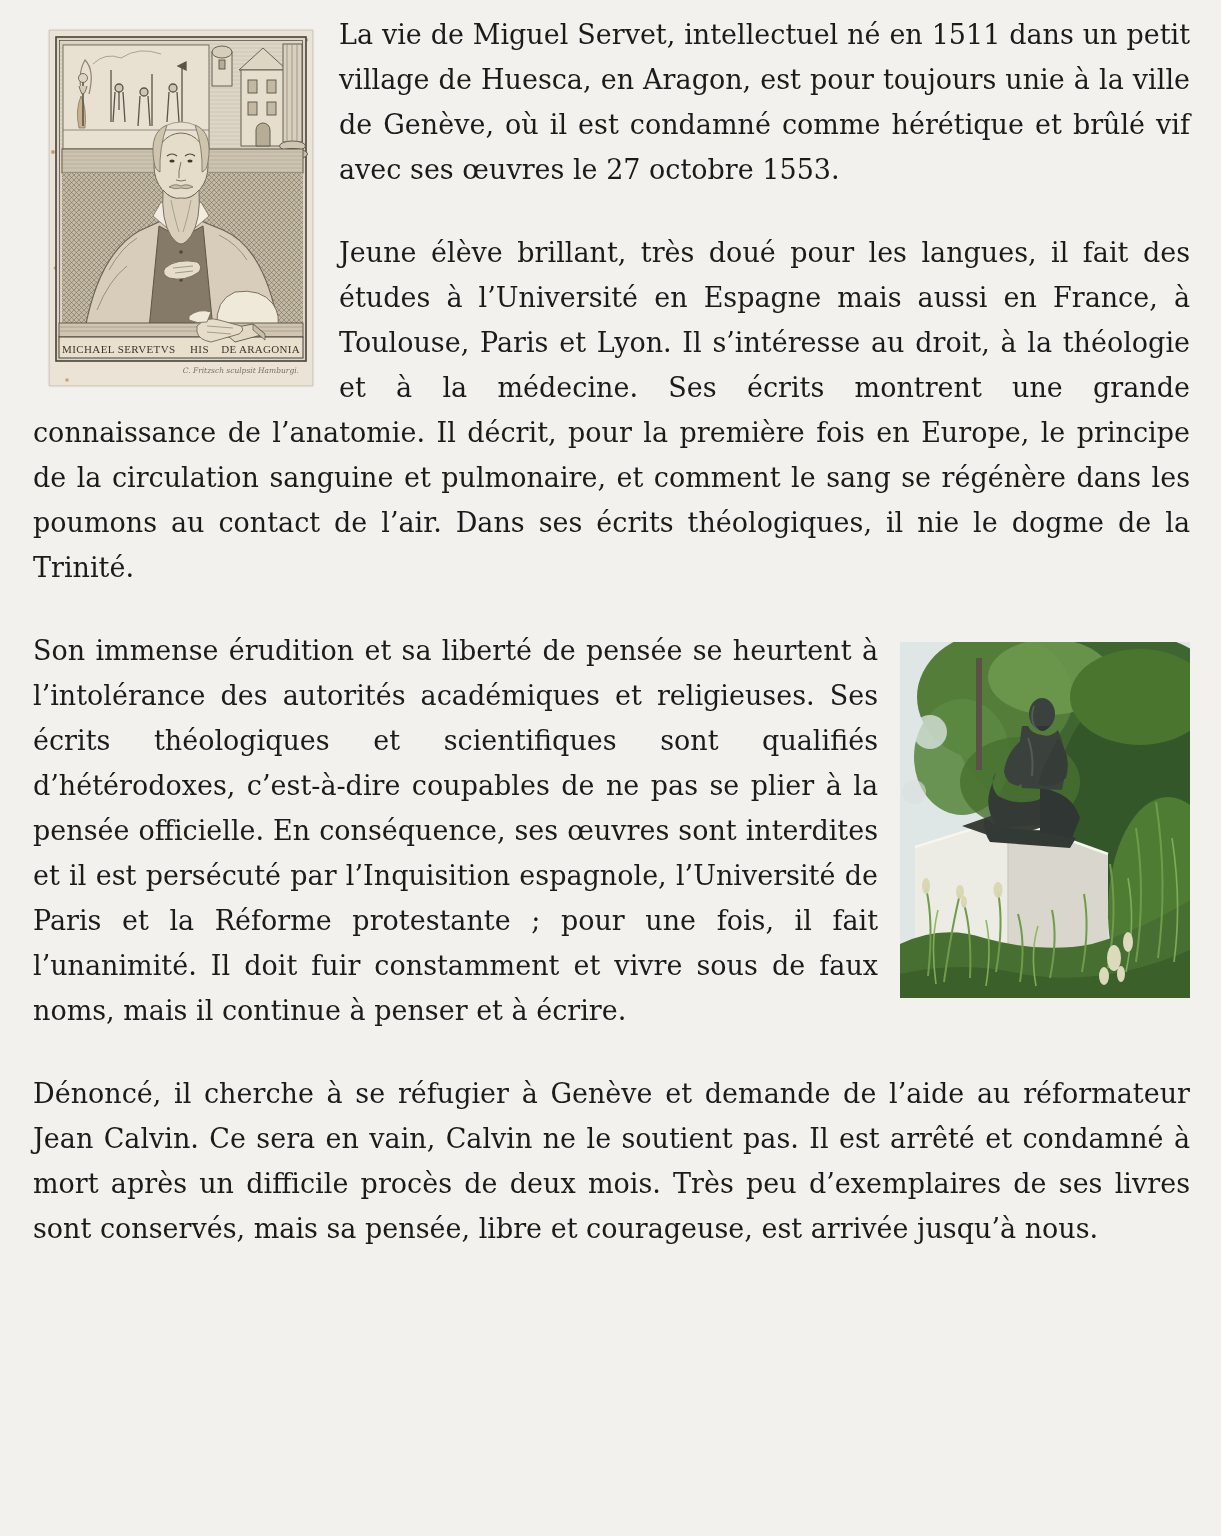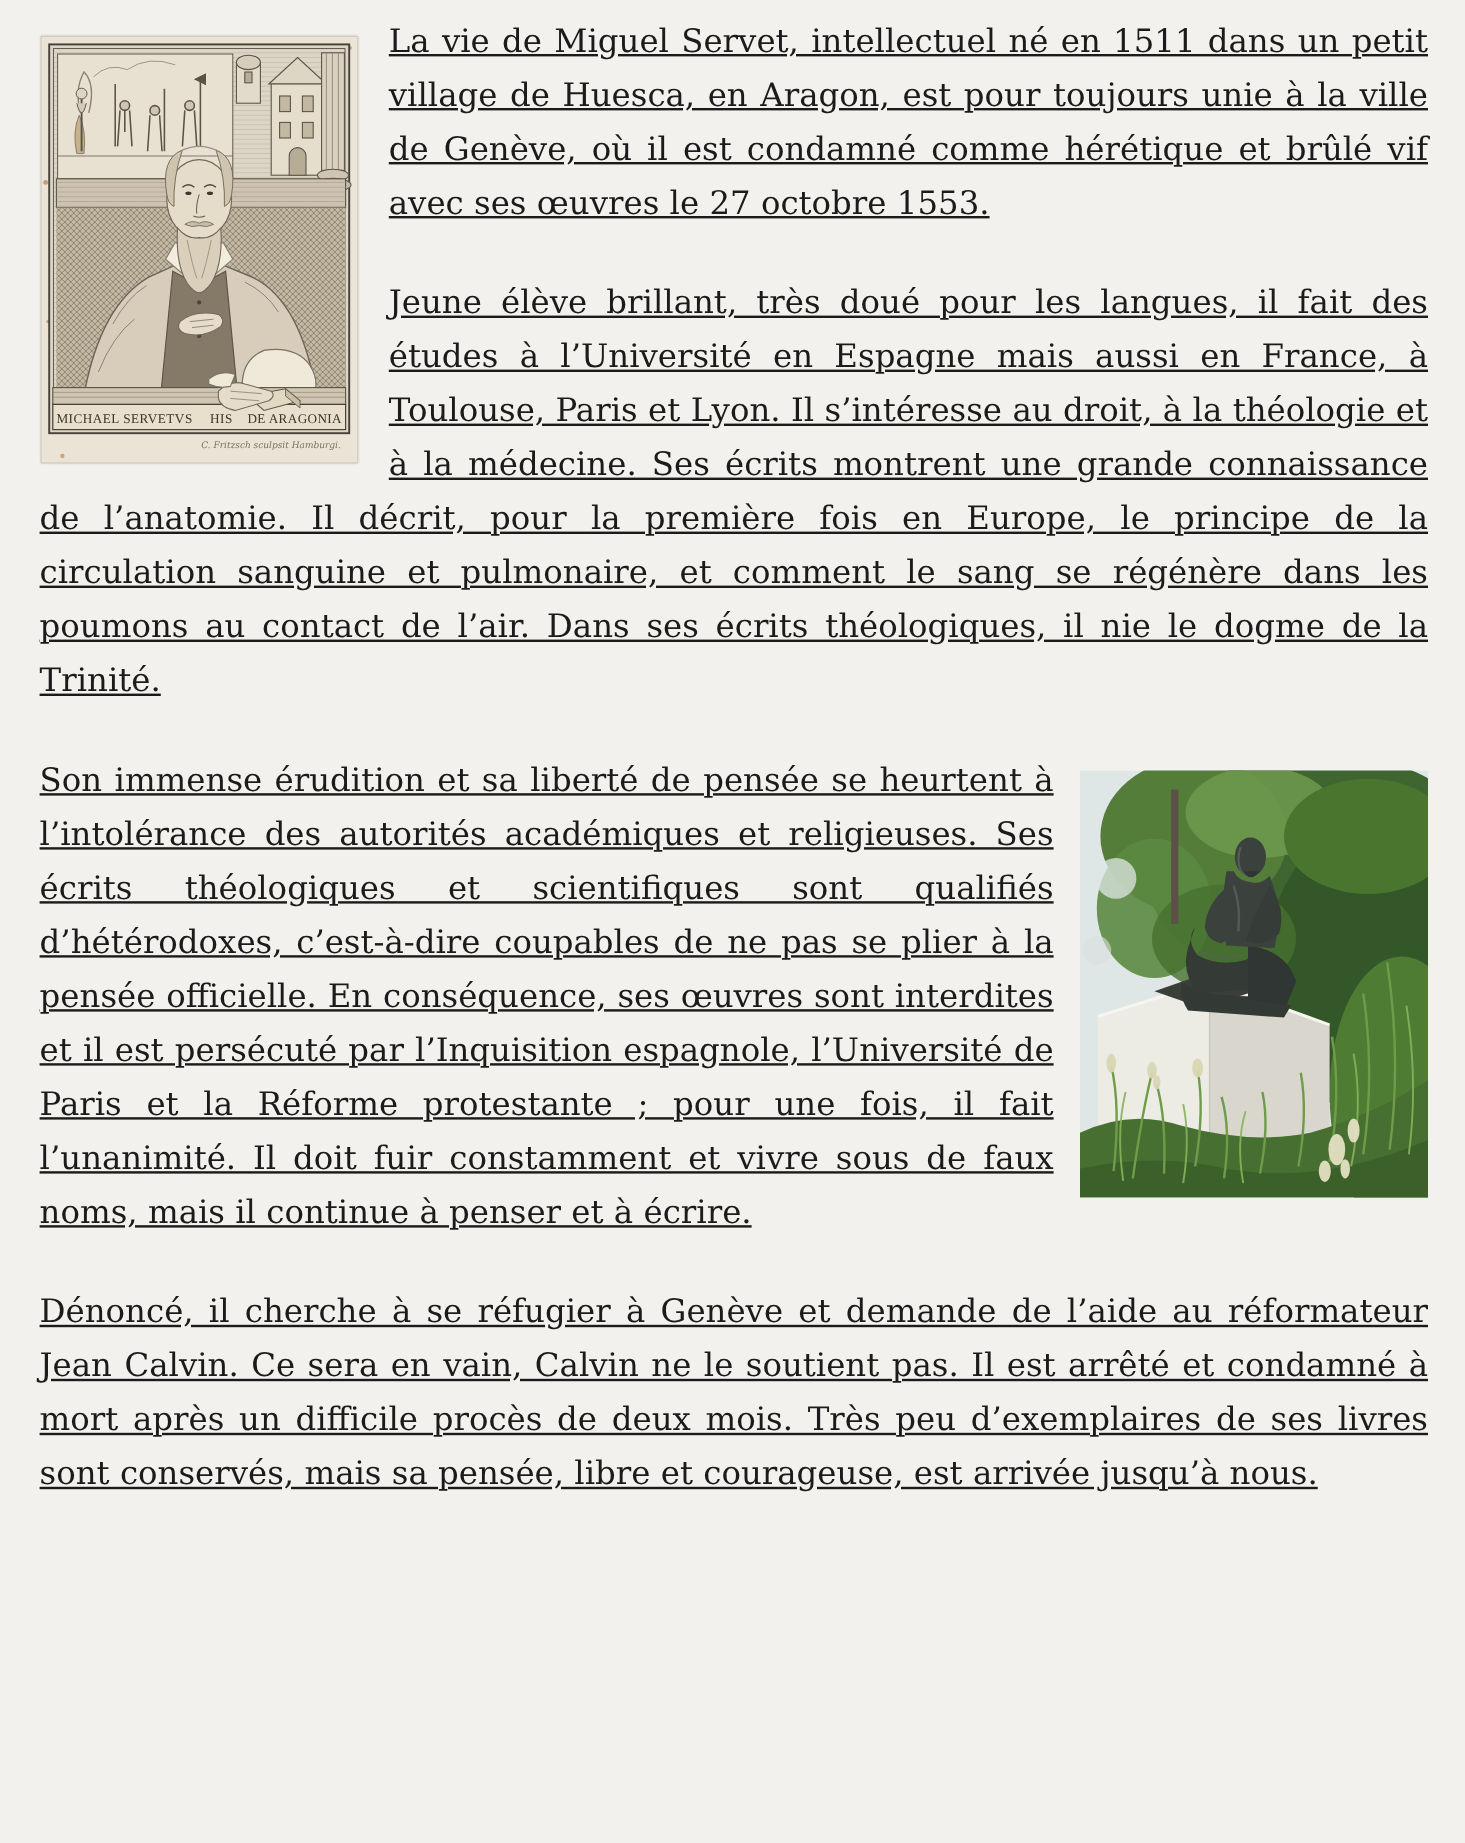--- a/index.html
+++ b/index.html
@@ -10,25 +10,25 @@
     font-family:"DejaVu Serif","Liberation Serif",serif;
     color:#1b1b1b;
   }
   .content {
     padding:12px 31px 0 33px;
     font-size:27px;
     line-height:45px;
     text-align:justify;
     text-justify:inter-word;
   }
-  .content p { margin:0 0 38px 0;text-decoration:underline; }
+  .content p { margin:0 0 38px 0; }
   .portrait-float {
     float:left;
     width:264px; height:356px;
-    margin:18px 26px 20px 1px;
+    margin:18px 26px 20px 16px;
     box-shadow:0 0 2px rgba(0,0,0,.25);
   }
   .statue-float {
     float:right;
     width:290px; height:356px;
     margin:14px 0 30px 22px;
   }
   .portrait-float svg, .statue-float svg { display:block; width:100%; height:100%; }
 </style>
 </head>

